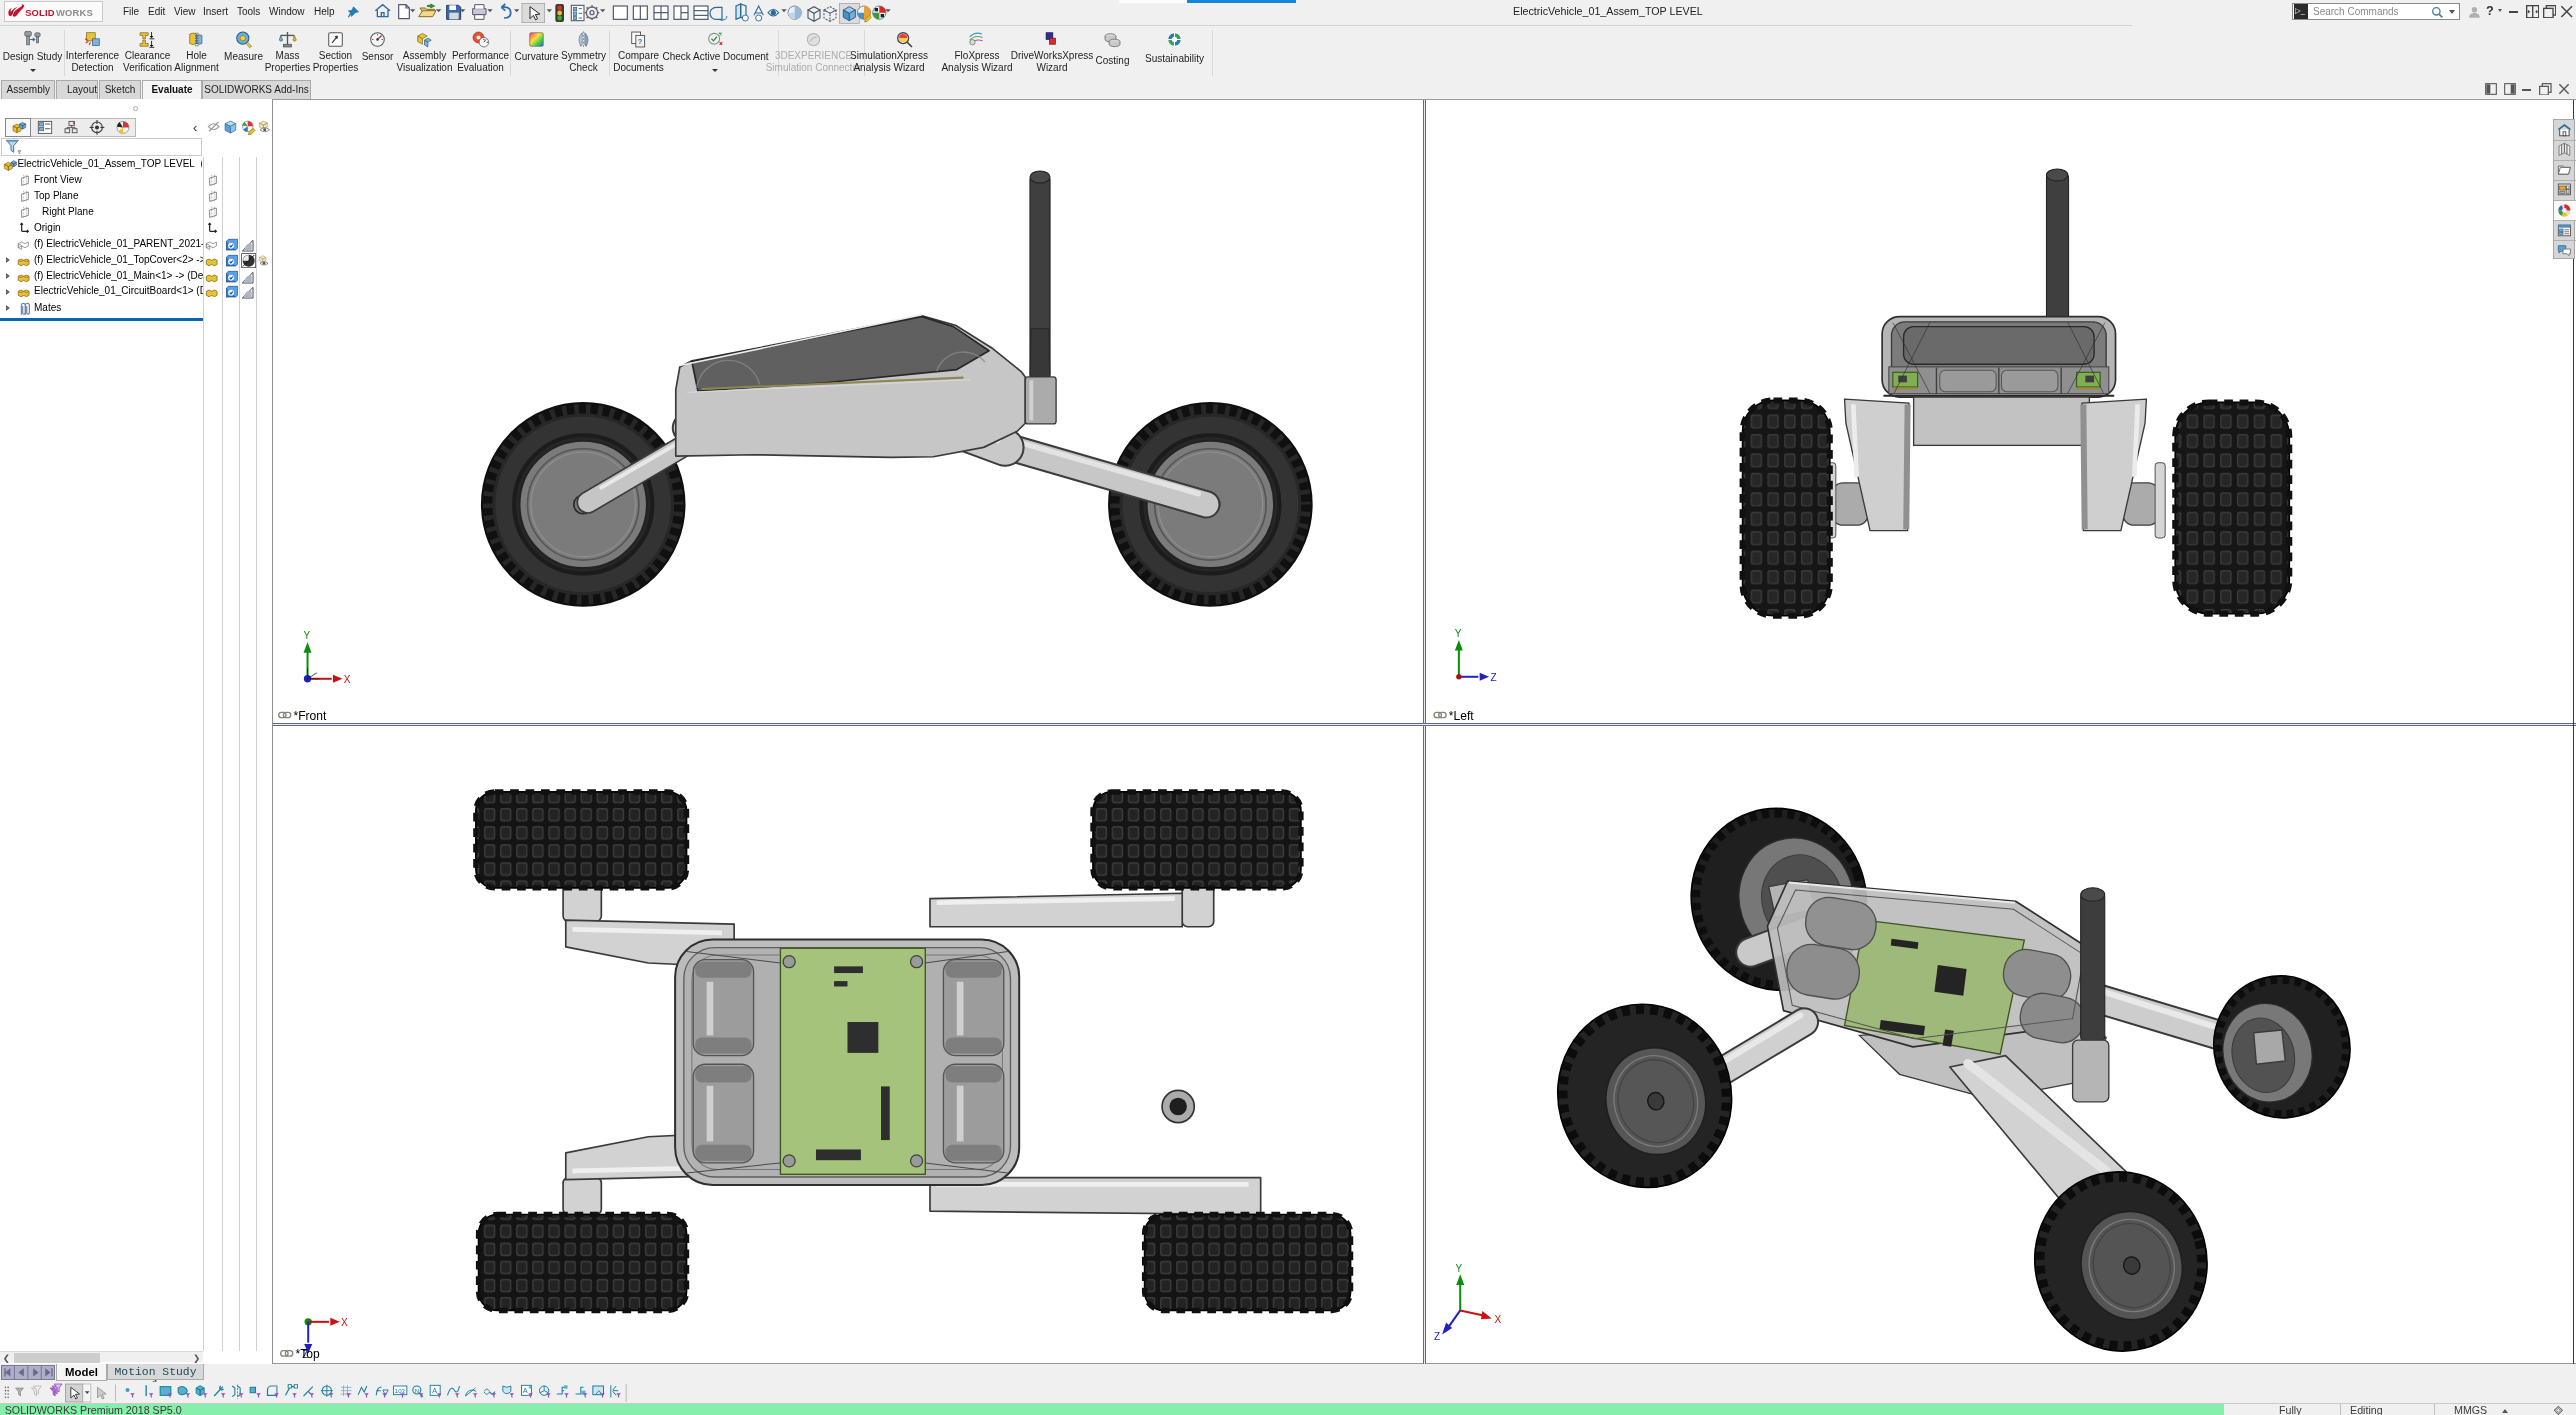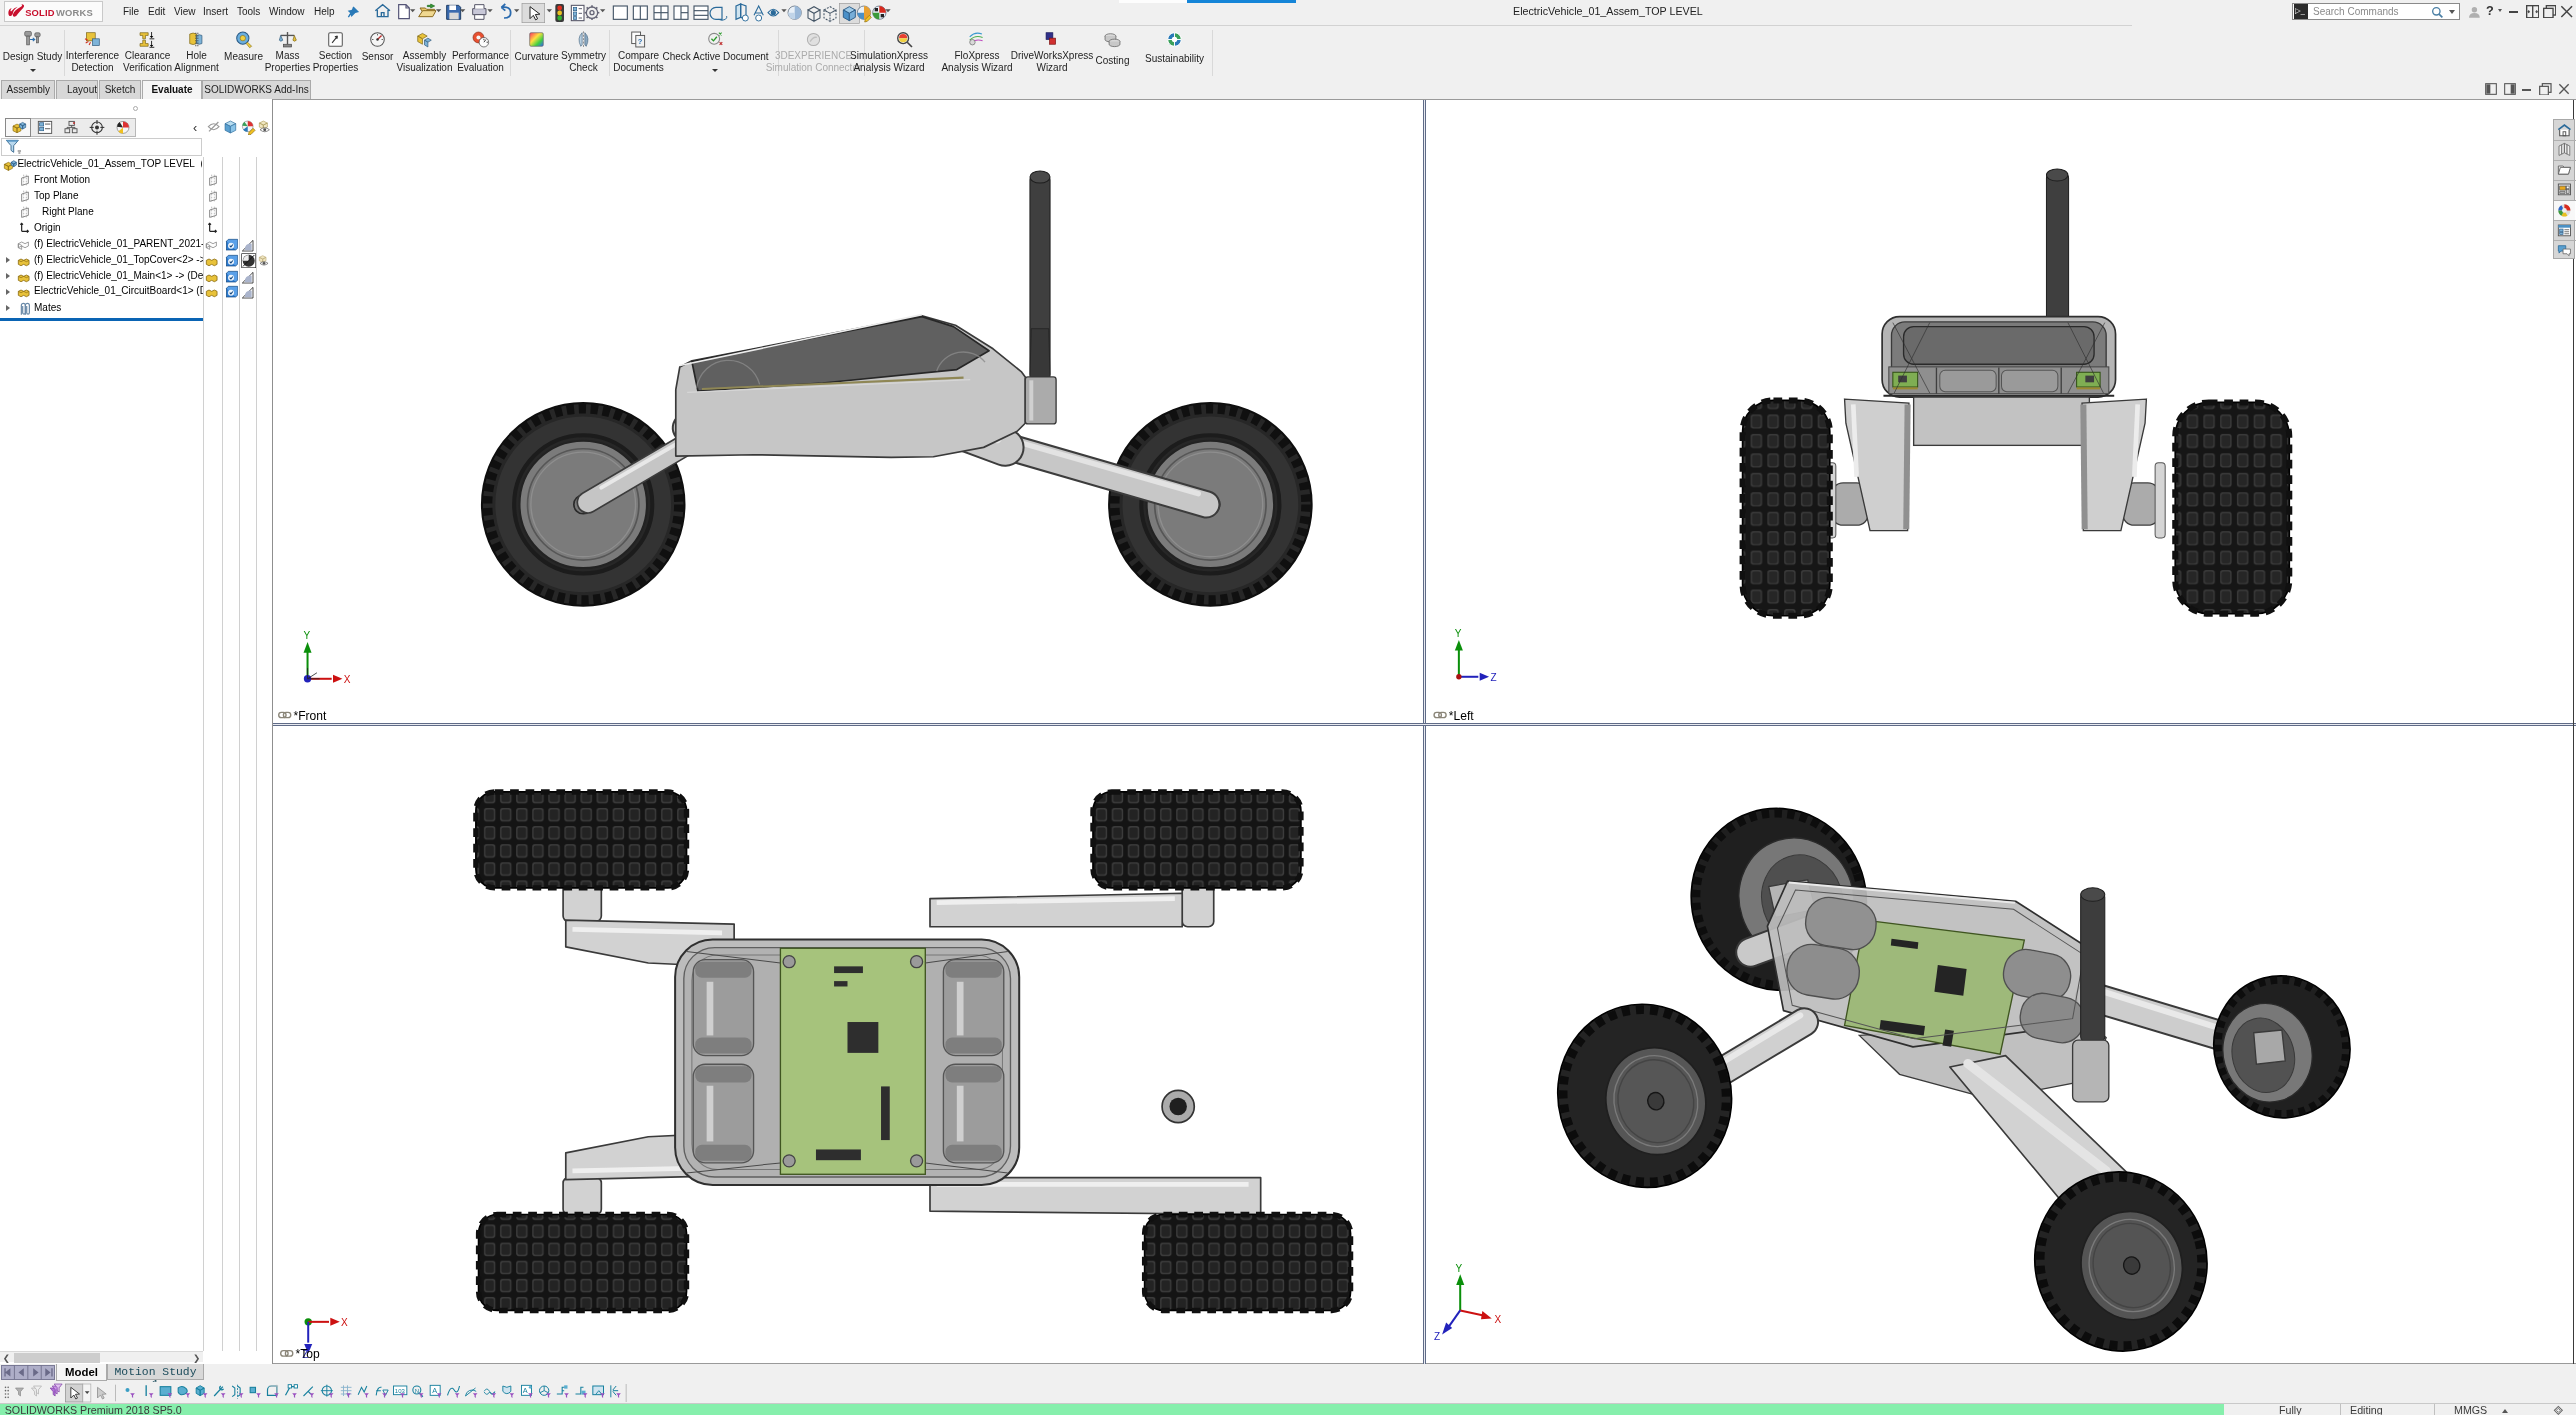--- a/index.html
+++ b/index.html
@@ -869,21 +869,21 @@
 
   <svg class="abs" style="left:2.7px;top:60px;" width="14.8" height="13.4" viewBox="0 0 22 20">
     <path d="M2 8 l6 -3 6 3 -6 3 Z M2 8 v6 l6 3 v-6 Z M14 8 v6 l-6 3 v-6 Z" fill="#e8c23a" stroke="#8a6a10"></path>
     <path d="M12 5 l4 -2.5 4 2.5 -4 2.5 Z M12 5 v4 l4 2.5 v-4 Z M20 5 v4 l-4 2.5 v-4 Z" fill="#7db3d8" stroke="#2a5a85"></path>
   </svg>
   <div class="treerow" style="left:17.4px;top:59px;width:185px;overflow:hidden;">ElectricVehicle_01_Assem_TOP LEVEL&nbsp; (Def</div>
   <svg class="abs" style="left:19px;top:75px;" width="12" height="13.4" viewBox="0 0 18 20">
       <path d="M4 6 L14 3 V14 L4 17 Z" fill="none" stroke="#777" stroke-width="1.3"></path>
       <path d="M7 1 V19 M11 1 V19" stroke="#999" stroke-width="1" stroke-dasharray="2.5 2"></path>
     </svg>
-  <div class="treerow" style="left:34px;top:75px;">Front Motion</div>
+  <div class="treerow" style="left:34px;top:75px;">Front View</div>
   <svg class="abs" style="left:19px;top:91px;" width="12" height="13.4" viewBox="0 0 18 20">
       <path d="M4 6 L14 3 V14 L4 17 Z" fill="none" stroke="#777" stroke-width="1.3"></path>
       <path d="M7 1 V19 M11 1 V19" stroke="#999" stroke-width="1" stroke-dasharray="2.5 2"></path>
     </svg>
   <div class="treerow" style="left:34px;top:91px;">Top Plane</div>
   <svg class="abs" style="left:19px;top:107px;" width="12" height="13.4" viewBox="0 0 18 20">
       <path d="M4 6 L14 3 V14 L4 17 Z" fill="none" stroke="#777" stroke-width="1.3"></path>
       <path d="M7 1 V19 M11 1 V19" stroke="#999" stroke-width="1" stroke-dasharray="2.5 2"></path>
     </svg>
   <div class="treerow" style="left:34px;top:107px;padding-left:8px;">Right Plane</div>

